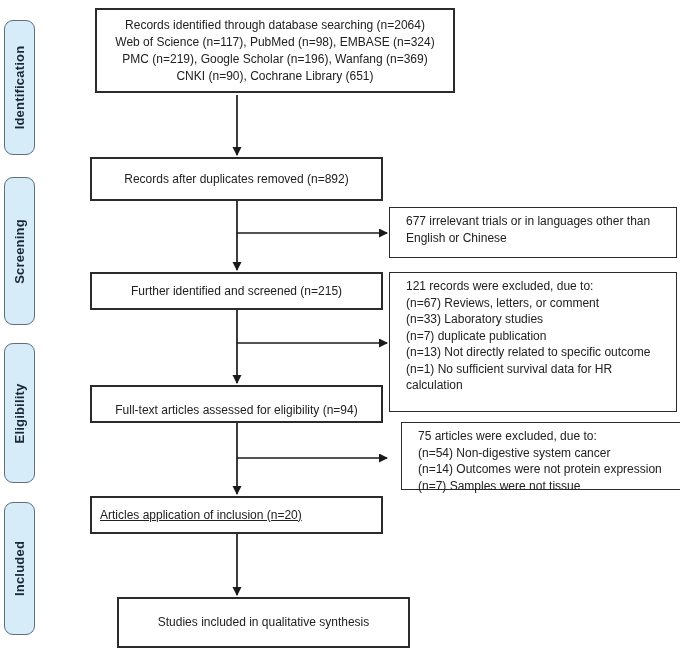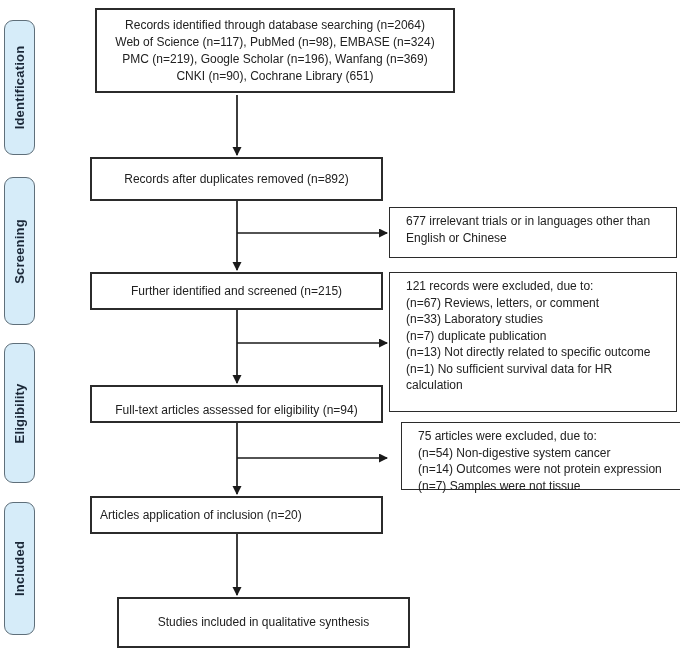--- a/index.html
+++ b/index.html
@@ -44,21 +44,21 @@
     border: 2px solid #2b2b2b;
     box-sizing: border-box;
     display: flex;
     flex-direction: column;
     justify-content: center;
     font-size: 12px;
     line-height: 17px;
     text-align: center;
     padding: 2px 4px;
   }
-  .box.align-left { text-align: left; padding-left: 8px; }
+  .box.align-left { text-align: left; padding-left: 8px; text-decoration: underline; }
   .side {
     position: absolute;
     background: #ffffff;
     border: 1.6px solid #2b2b2b;
     box-sizing: border-box;
     padding: 5px 8px 4px 16px;
     font-size: 12px;
     line-height: 16.5px;
     text-align: left;
   }

